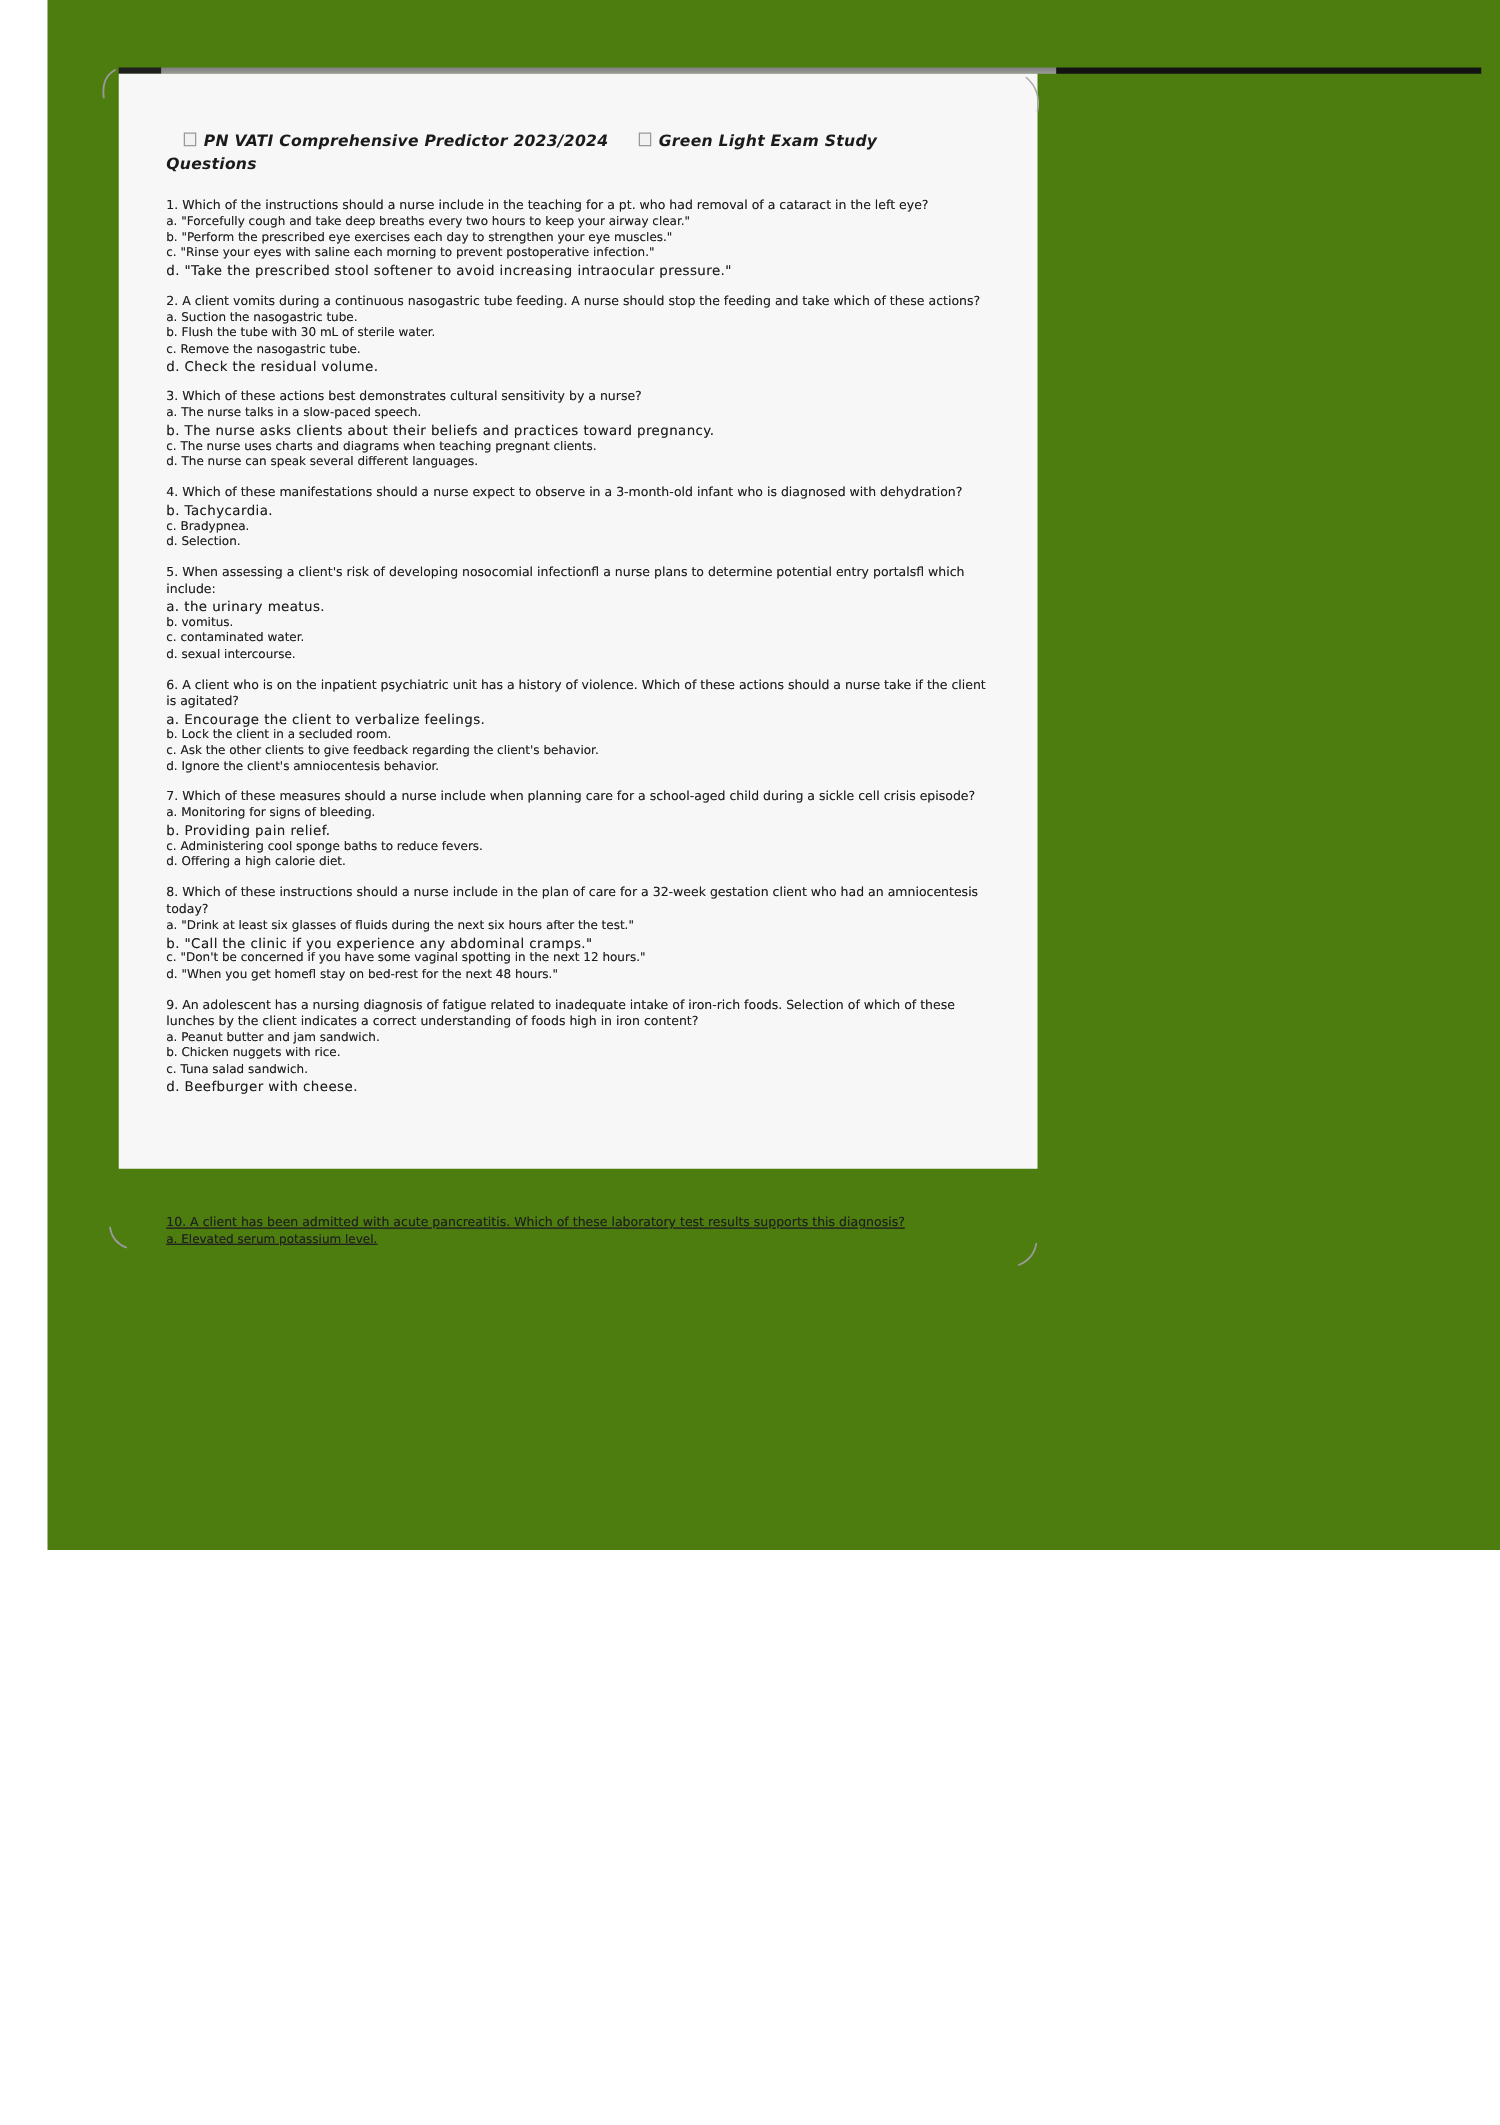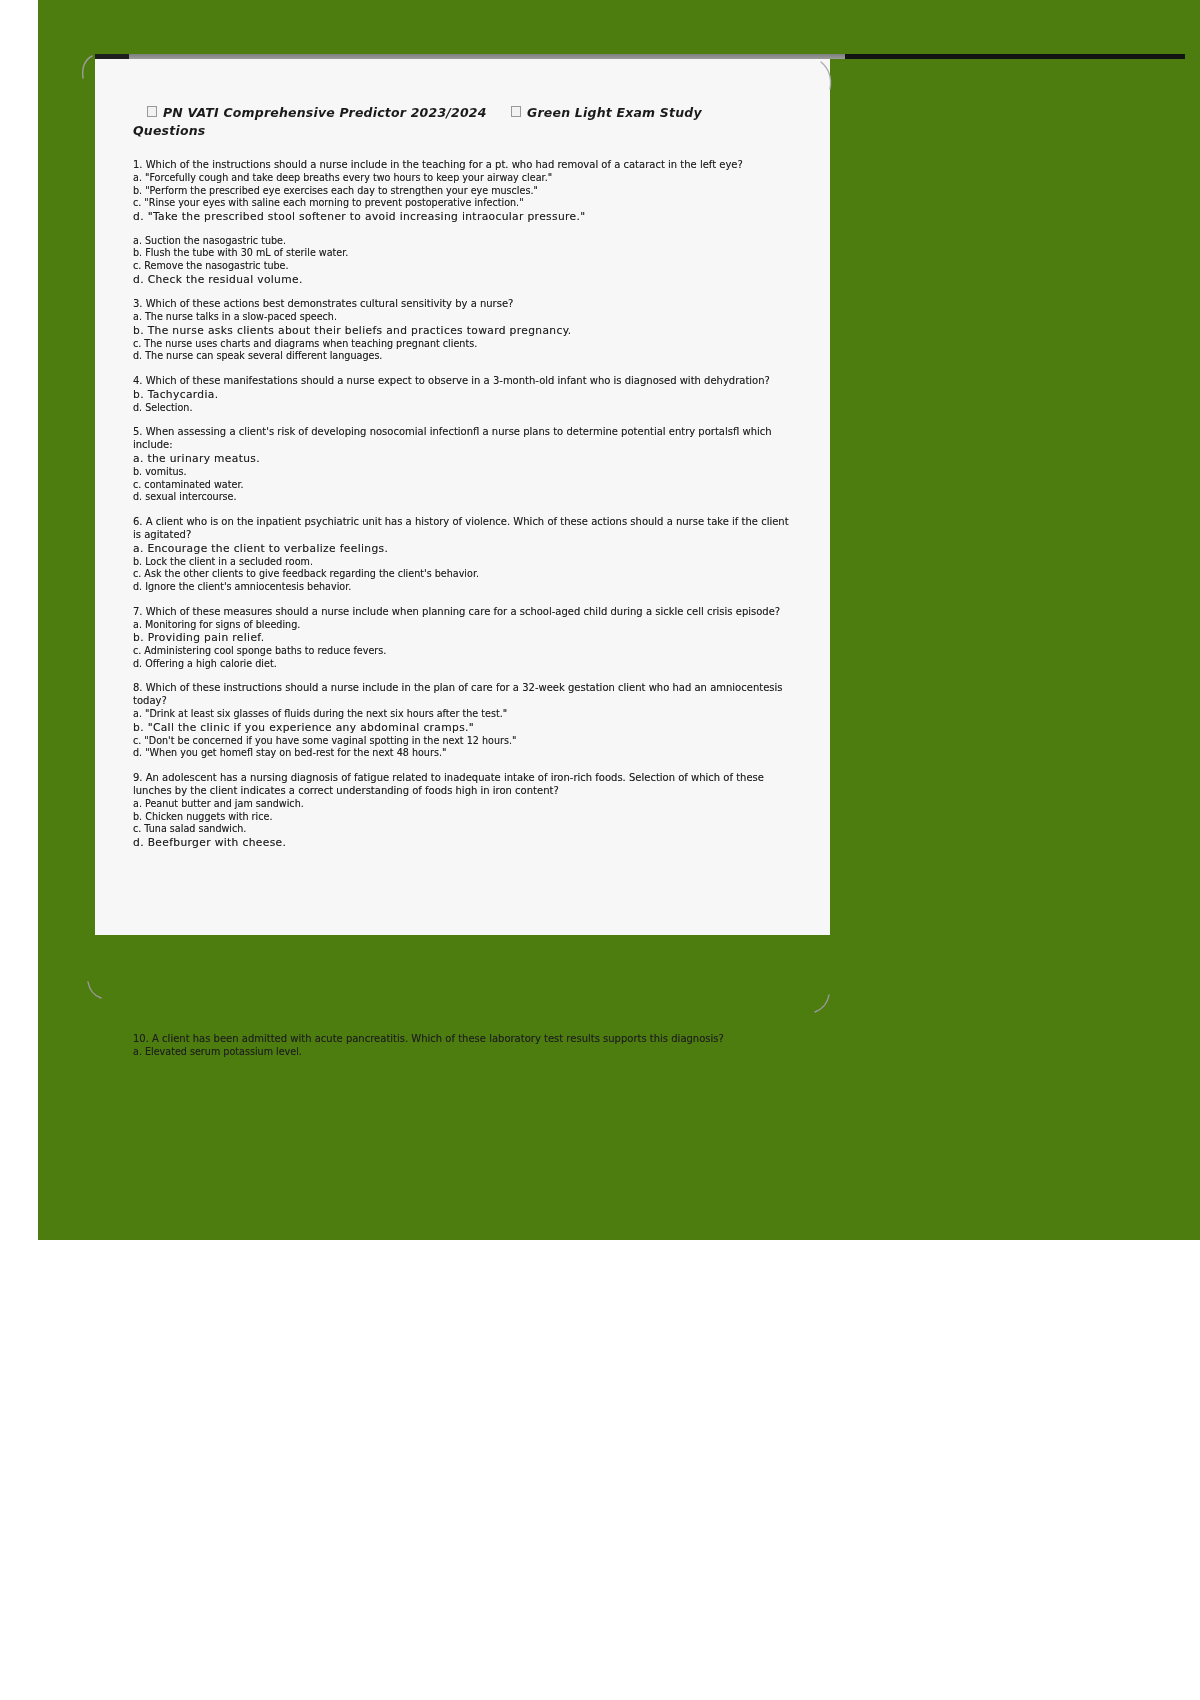--- a/index.html
+++ b/index.html
@@ -26,21 +26,21 @@
   .doc-header .right{position:absolute;left:378px;top:0;white-space:nowrap;}
   .glyph-box{display:inline-block;width:8px;height:9px;border:1px solid #999;
     background:#f2f2f2;margin-right:6px;vertical-align:baseline;font-style:normal;}
   .q-list{}
   .question{margin-bottom:11px;}
   .q-text{font-size:10px;line-height:1.3;color:#1e1e1e;margin-bottom:1px;
     text-shadow:0 0 .4px rgba(30,30,30,.45);}
   .option{font-size:9.6px;line-height:1.32;color:#1e1e1e;
     text-shadow:0 0 .4px rgba(30,30,30,.45);}
   .option.emph{font-size:10.7px;letter-spacing:.35px;line-height:1.28;}
-  .page2{position:absolute;left:95px;top:1032px;width:668px;}
+  .page2{position:absolute;left:95px;top:972px;width:668px;text-decoration:underline;}
   .page2 .question{margin-bottom:0;}
 </style>
 </head>
 <body>
 
 <div class="canvas">
 
   <div class="top-bar">
     <div class="cap"></div>
     <div class="mid"></div>
@@ -69,35 +69,37 @@
     </div>
     <div class="q-list">
         <div class="question">
           <div class="q-text">1. Which of the instructions should a nurse include in the teaching for a pt. who had removal of a cataract in the left eye?</div>
           <div class="option">a. "Forcefully cough and take deep breaths every two hours to keep your airway clear."</div>
           <div class="option">b. "Perform the prescribed eye exercises each day to strengthen your eye muscles."</div>
           <div class="option">c. "Rinse your eyes with saline each morning to prevent postoperative infection."</div>
           <div class="option emph">d. "Take the prescribed stool softener to avoid increasing intraocular pressure."</div>
         </div>
         <div class="question">
+          <div class="q-text">2. A client vomits during a continuous nasogastric tube feeding. A nurse should stop the feeding and take which of these actions?</div>
           <div class="option">a. Suction the nasogastric tube.</div>
           <div class="option">b. Flush the tube with 30 mL of sterile water.</div>
           <div class="option">c. Remove the nasogastric tube.</div>
           <div class="option emph">d. Check the residual volume.</div>
         </div>
         <div class="question">
           <div class="q-text">3. Which of these actions best demonstrates cultural sensitivity by a nurse?</div>
           <div class="option">a. The nurse talks in a slow-paced speech.</div>
           <div class="option emph">b. The nurse asks clients about their beliefs and practices toward pregnancy.</div>
           <div class="option">c. The nurse uses charts and diagrams when teaching pregnant clients.</div>
           <div class="option">d. The nurse can speak several different languages.</div>
         </div>
         <div class="question">
           <div class="q-text">4. Which of these manifestations should a nurse expect to observe in a 3-month-old infant who is diagnosed with dehydration?</div>
           <div class="option emph">b. Tachycardia.</div>
+          <div class="option">c. Bradypnea.</div>
           <div class="option">d. Selection.</div>
         </div>
         <div class="question">
           <div class="q-text">5. When assessing a client's risk of developing nosocomial infectionﬂ a nurse plans to determine potential entry portalsﬂ which include:</div>
           <div class="option emph">a. the urinary meatus.</div>
           <div class="option">b. vomitus.</div>
           <div class="option">c. contaminated water.</div>
           <div class="option">d. sexual intercourse.</div>
         </div>
         <div class="question">

